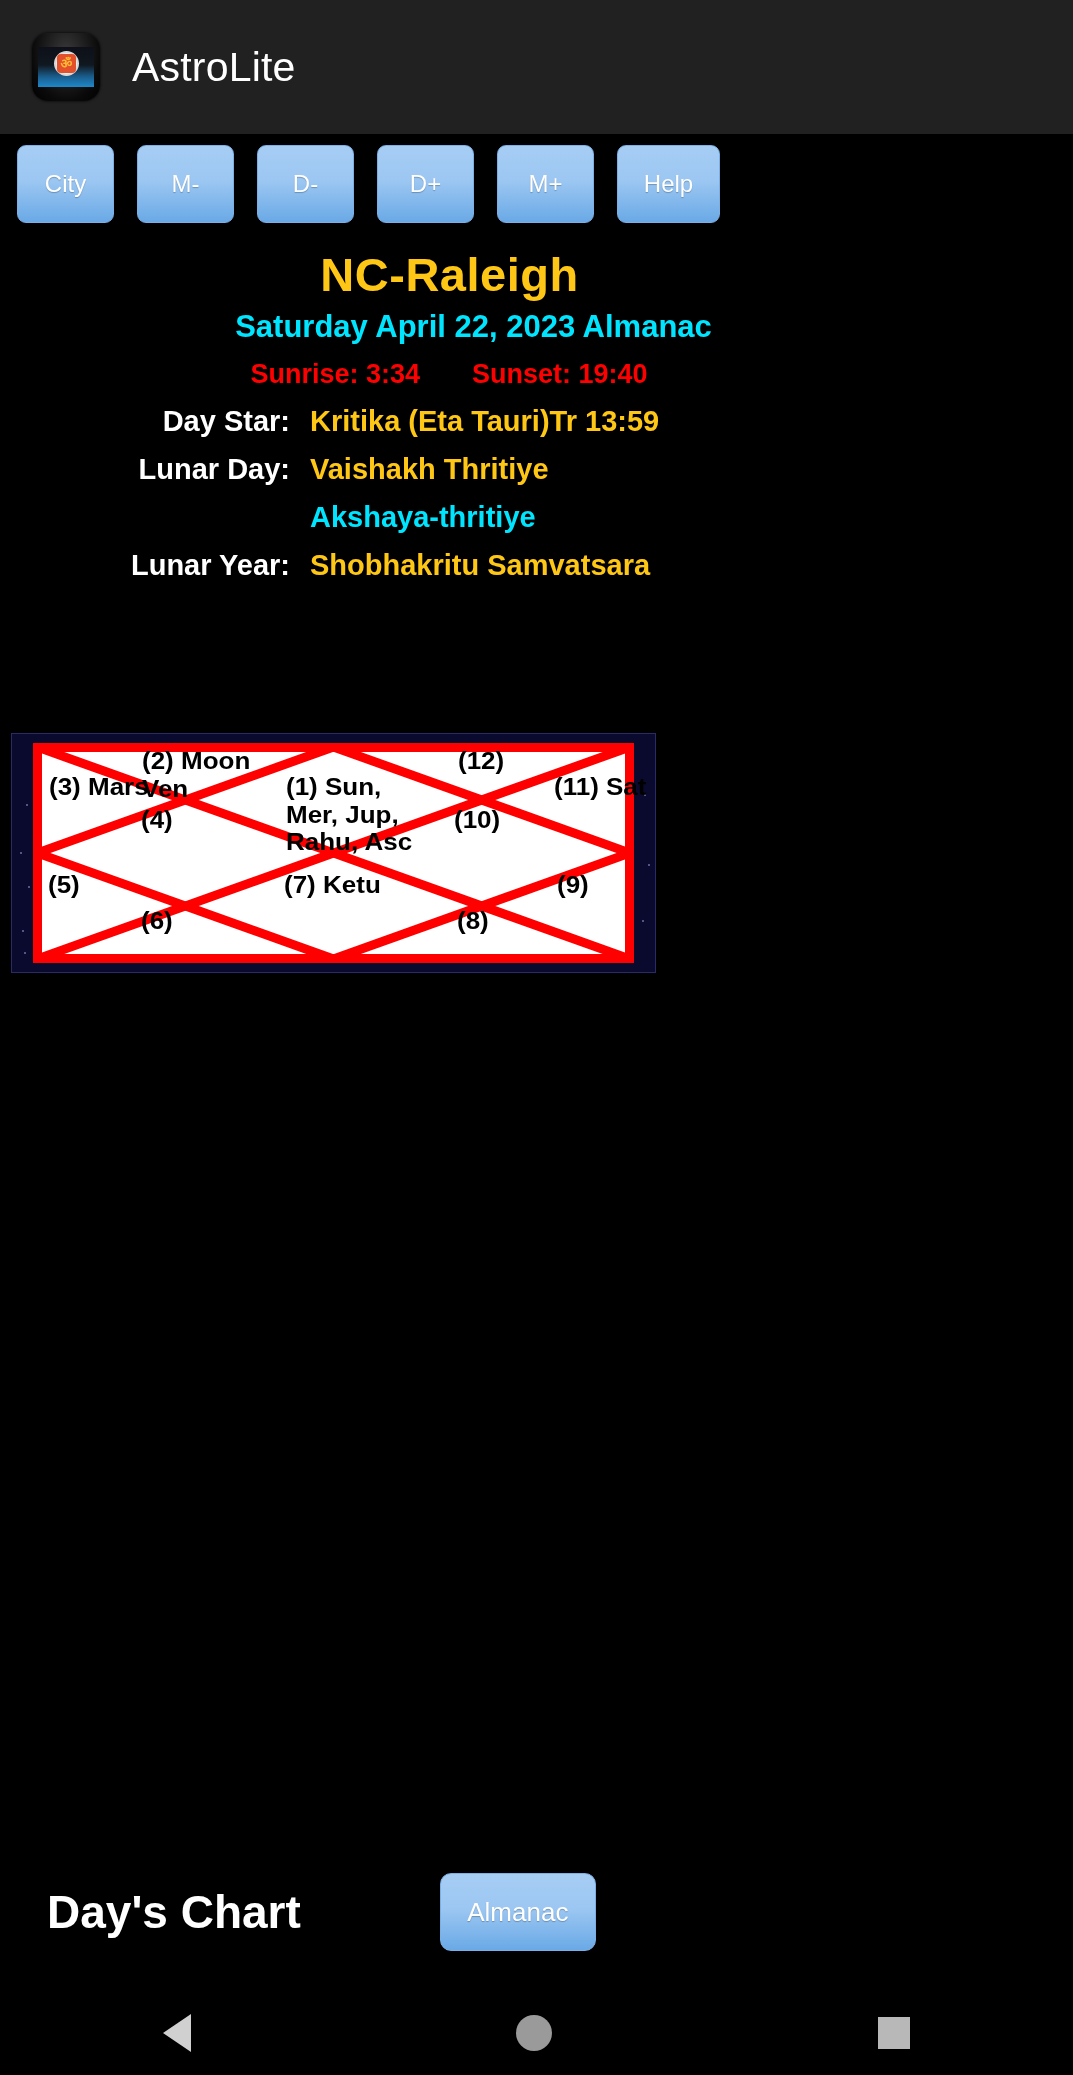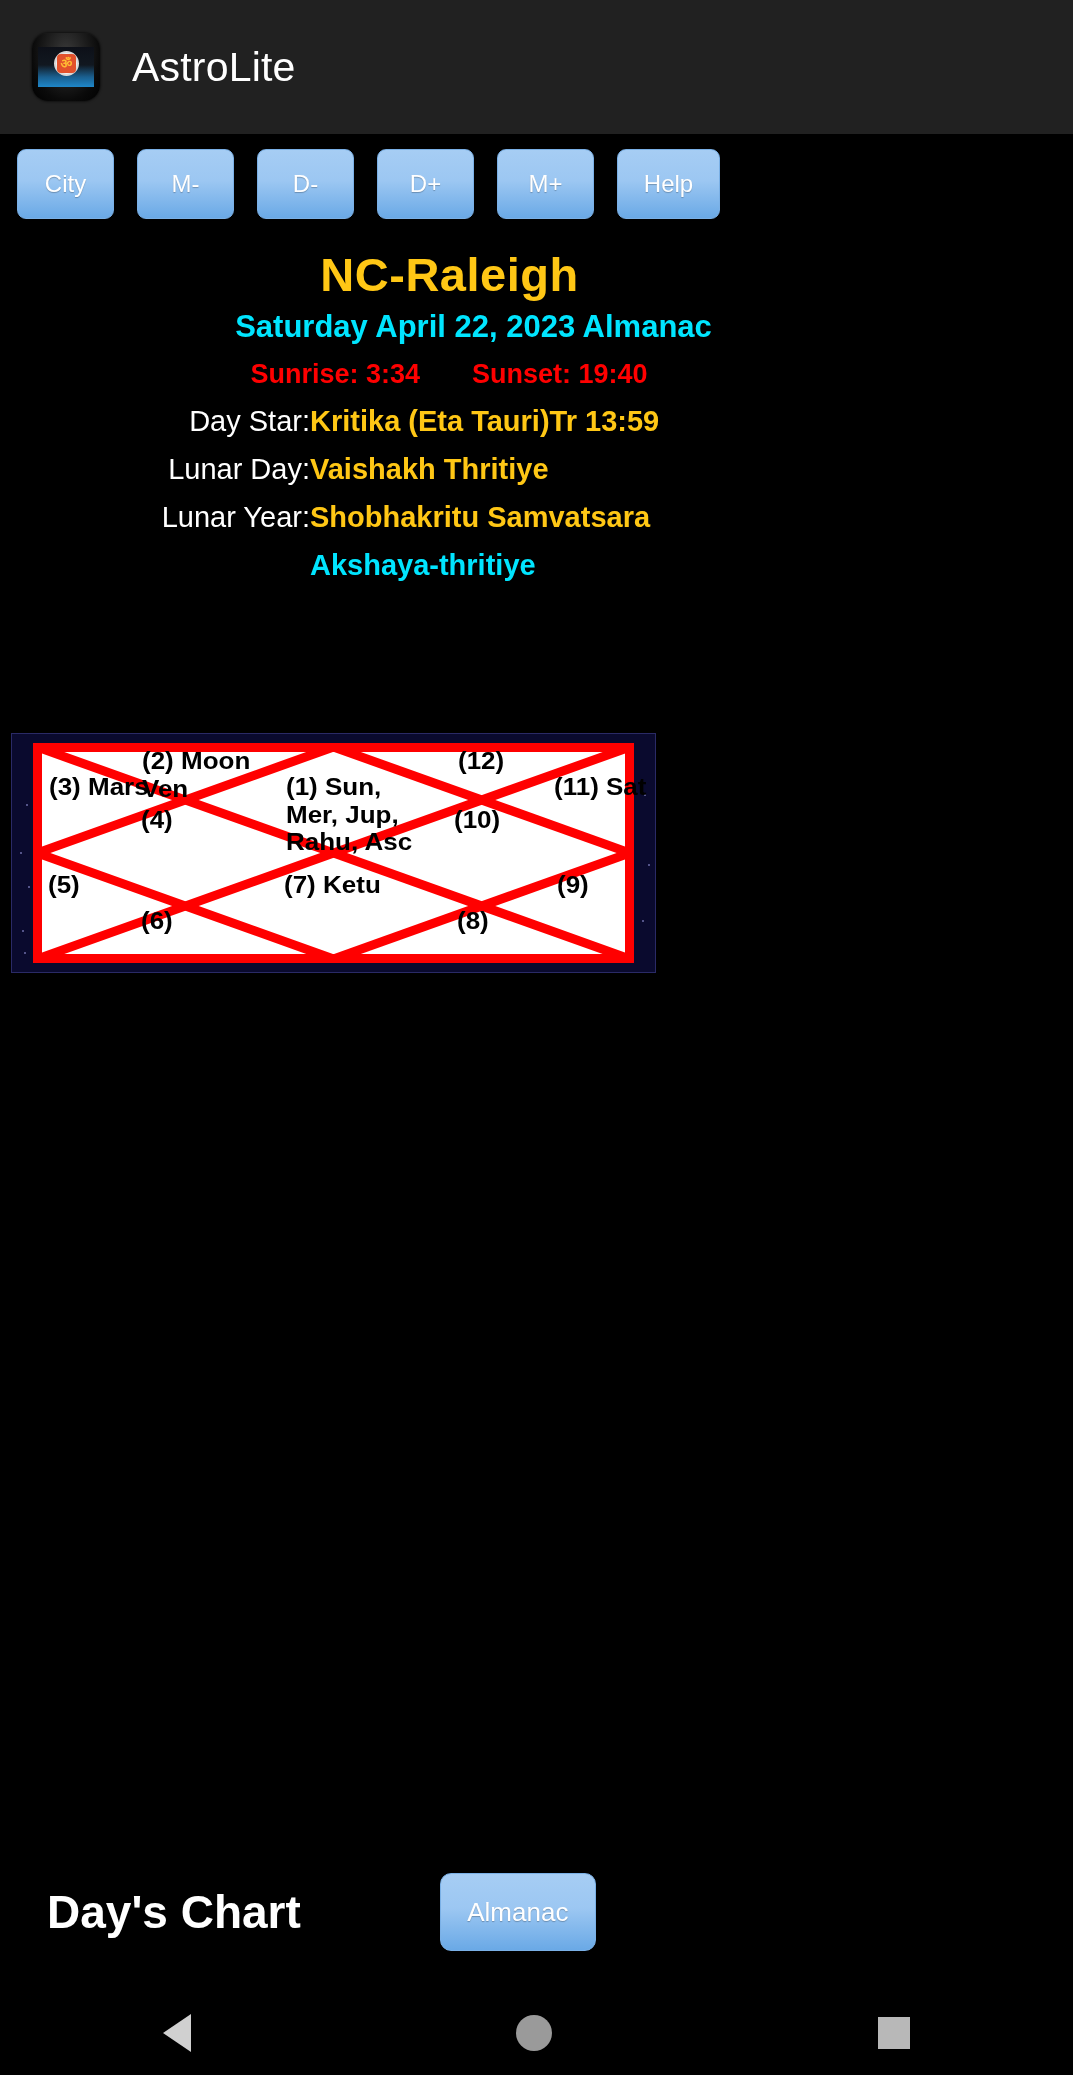--- a/index.html
+++ b/index.html
@@ -91,21 +91,21 @@
     font-size: 24px;
     font-weight: 400;
     font-family: "Liberation Sans", sans-serif;
     display: flex;
     align-items: center;
     justify-content: center;
     text-shadow: 0 1px 1px rgba(0,0,0,.25);
     cursor: pointer;
     user-select: none;
   }
-  .btn-top { width: 97px; height: 70px; }
+  .btn-top { width: 97px; height: 78px; }
   .btn-top.wide { width: 103px; }
 
   
   .info { position: absolute; left: 0; top: 250px; width: 899px; }
   .city {
     text-align: center;
     color: #FFC715;
     font-size: 47px;
     font-weight: bold;
     letter-spacing: 0.5px;
@@ -132,21 +132,22 @@
   .kvrow {
     margin-top: 15px;
     display: flex;
     align-items: flex-start;
   }
   .kvrow .k {
     width: 310px;
     text-align: right;
     color: #FFFFFF;
     font-size: 29px;
-    font-weight: normal;
+    font-weight: bold;
+    padding-right: 20px;
   }
   .kvrow .v {
     color: #FFC715;
     font-size: 29px;
     font-weight: bold;
   }
   .kvrow .v.cyan { color: #00E5FF; }
 
   
   .chart-wrap {
@@ -268,26 +269,26 @@
 
     <div class="kvrow">
       <div class="k">Day Star:</div>
       <div class="v">Kritika (Eta Tauri)Tr 13:59</div>
     </div>
     <div class="kvrow">
       <div class="k">Lunar Day:</div>
       <div class="v">Vaishakh Thritiye</div>
     </div>
     <div class="kvrow">
+      <div class="k"></div>
+      <div class="v cyan">Akshaya-thritiye</div>
+    </div>
+    <div class="kvrow">
       <div class="k">Lunar Year:</div>
       <div class="v">Shobhakritu Samvatsara</div>
-    </div>
-    <div class="kvrow">
-      <div class="k"></div>
-      <div class="v cyan">Akshaya-thritiye</div>
     </div>
   </div>
 
   <div class="chart-wrap">
     <div class="chart-outer">
       <div class="chart-stars">
         <i style="left:14px; top:70px;"></i>
         <i style="left:8px;  top:118px;"></i>
         <i style="left:16px; top:152px;"></i>
         <i style="left:10px; top:196px;"></i>

